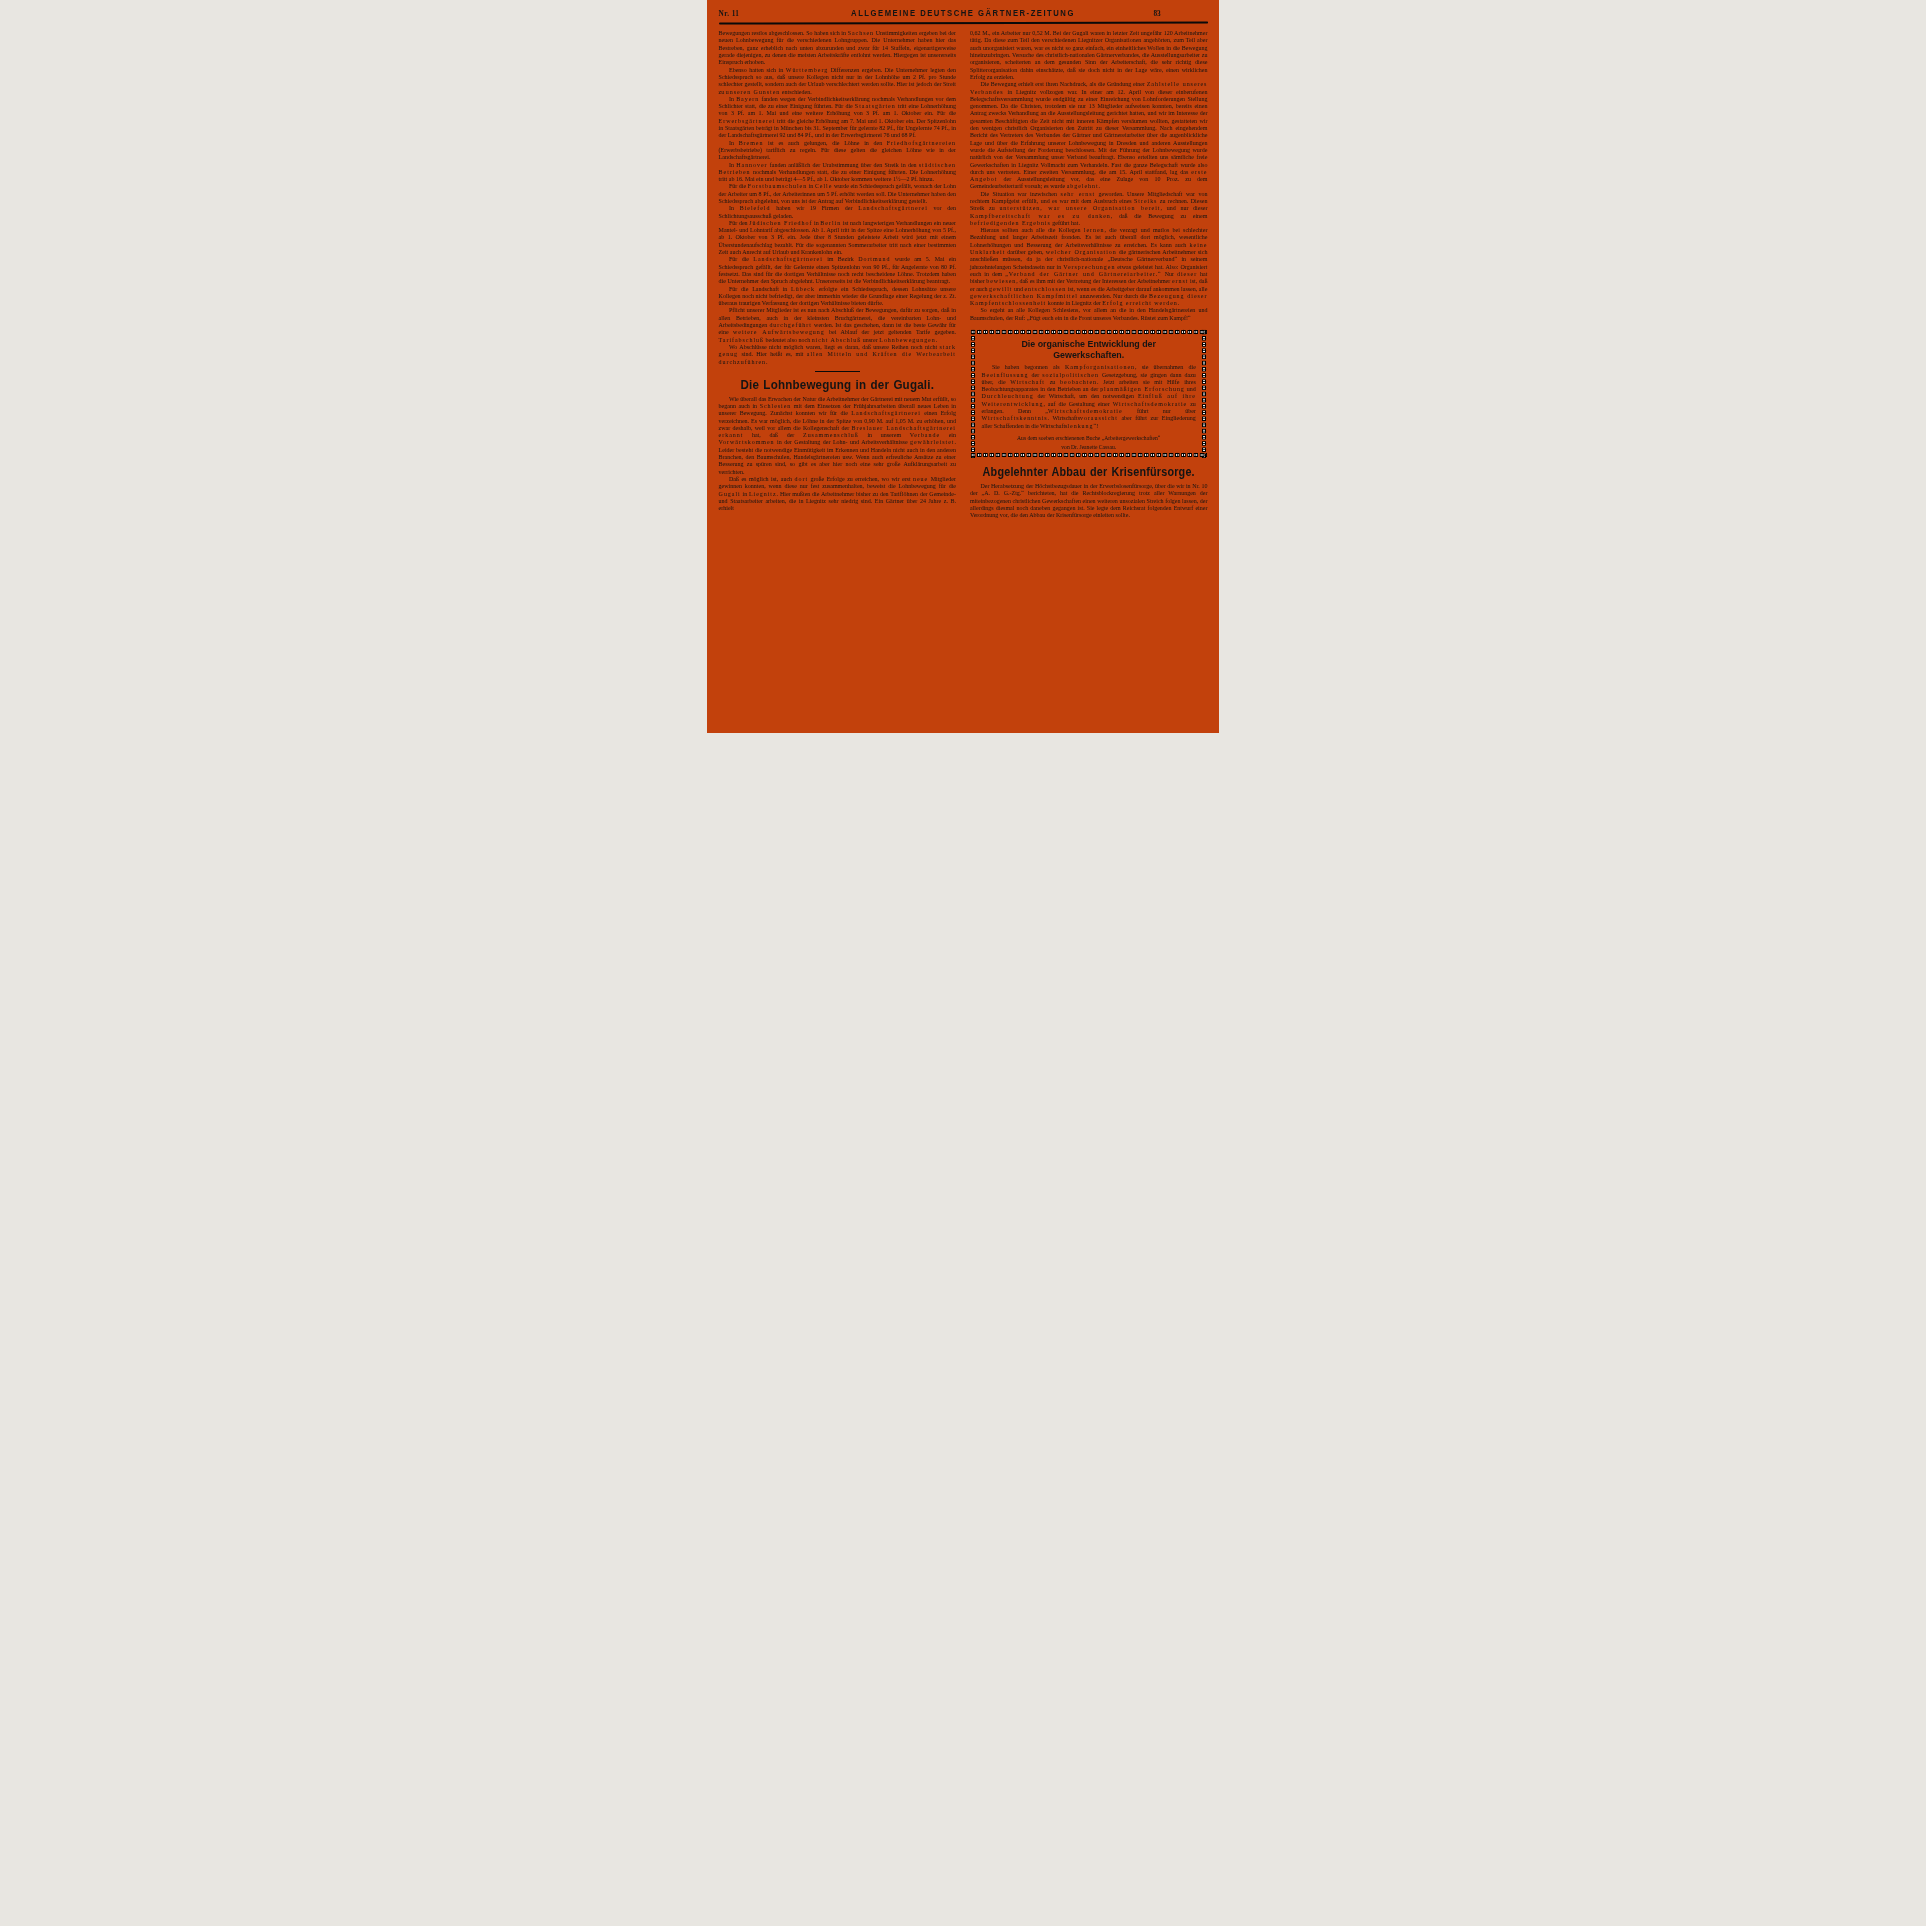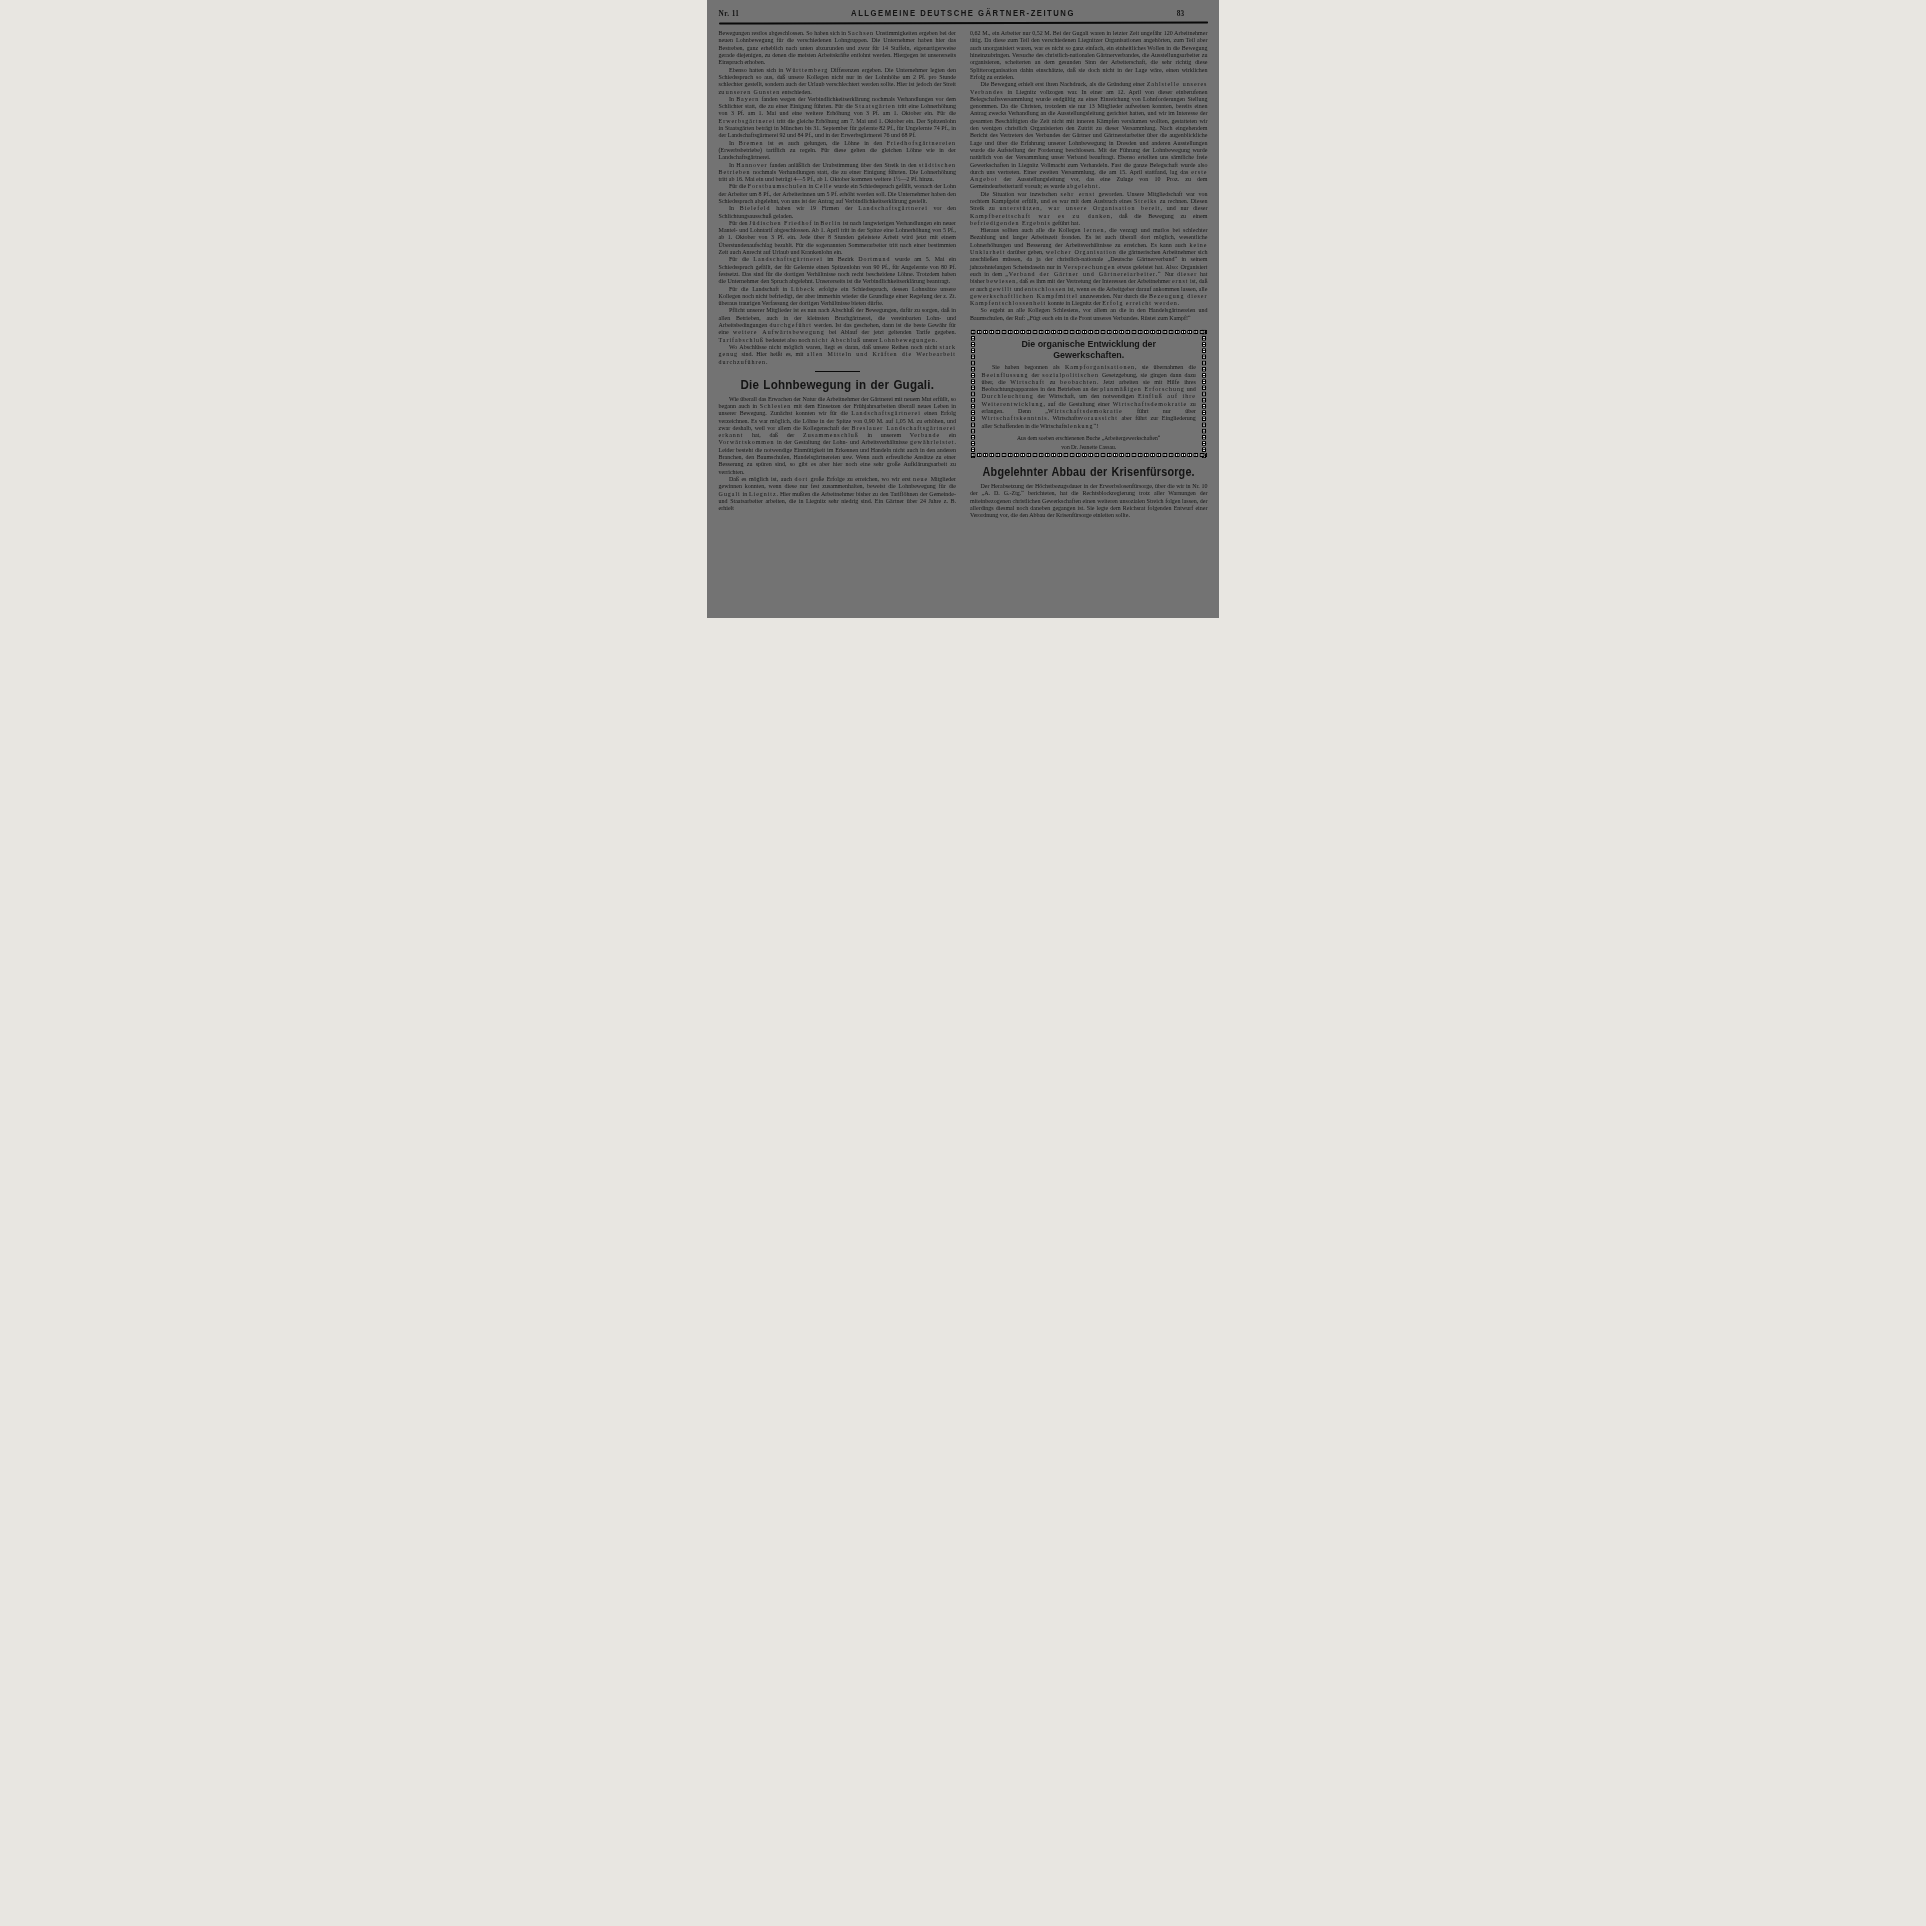--- a/index.html
+++ b/index.html
@@ -1,36 +1,36 @@
 <!DOCTYPE html>
 <html lang="de" style="font-size:6.2px"><head>
 <meta charset="utf-8">
 <style>
   html,body { margin:0; padding:0; background:#e8e6e1; }
   .page {
     position: relative;
-    width: 512px; height: 618px;
+    width: 512px; height: 733px;
     margin: 0 auto;
-    background: #737373;
+    background: #c2410c;
     color: #141414;
     box-sizing: border-box;
     padding: 9.2px 11.6px;
     overflow: hidden;
     font-family: "Liberation Serif", "DejaVu Serif", serif;
   }
   
   .page-header { display:flex; align-items:baseline; }
   .issue-no { width:54px; font-size:7.3px; font-weight:700; letter-spacing:0.4px; }
   .masthead {
     flex:1; text-align:center;
     font-family:"Liberation Sans", sans-serif;
     font-weight:700; font-size:7.7px; letter-spacing:1.5px;
     transform: scaleY(1.12);
   }
-  .page-no { width:54px; text-align:center; font-size:7.3px; font-weight:700; }
+  .page-no { width:54px; text-align:left; font-size:7.3px; font-weight:700; }
   .header-rule {
     height:2.3px; background:#0a0a0a; margin:3.5px 0 6.2px;
     border-radius:1.2px 0.8px 0.8px 1.2px;
     transform: rotate(-0.12deg);
   }
   
   .columns { display:flex; gap:14px; }
   .col { flex:1; min-width:0; text-align:justify; font-size:6px; line-height:7.3px; }
   .para { margin:0; text-indent:10.4px; }
   .para.noindent { text-indent:0; }

